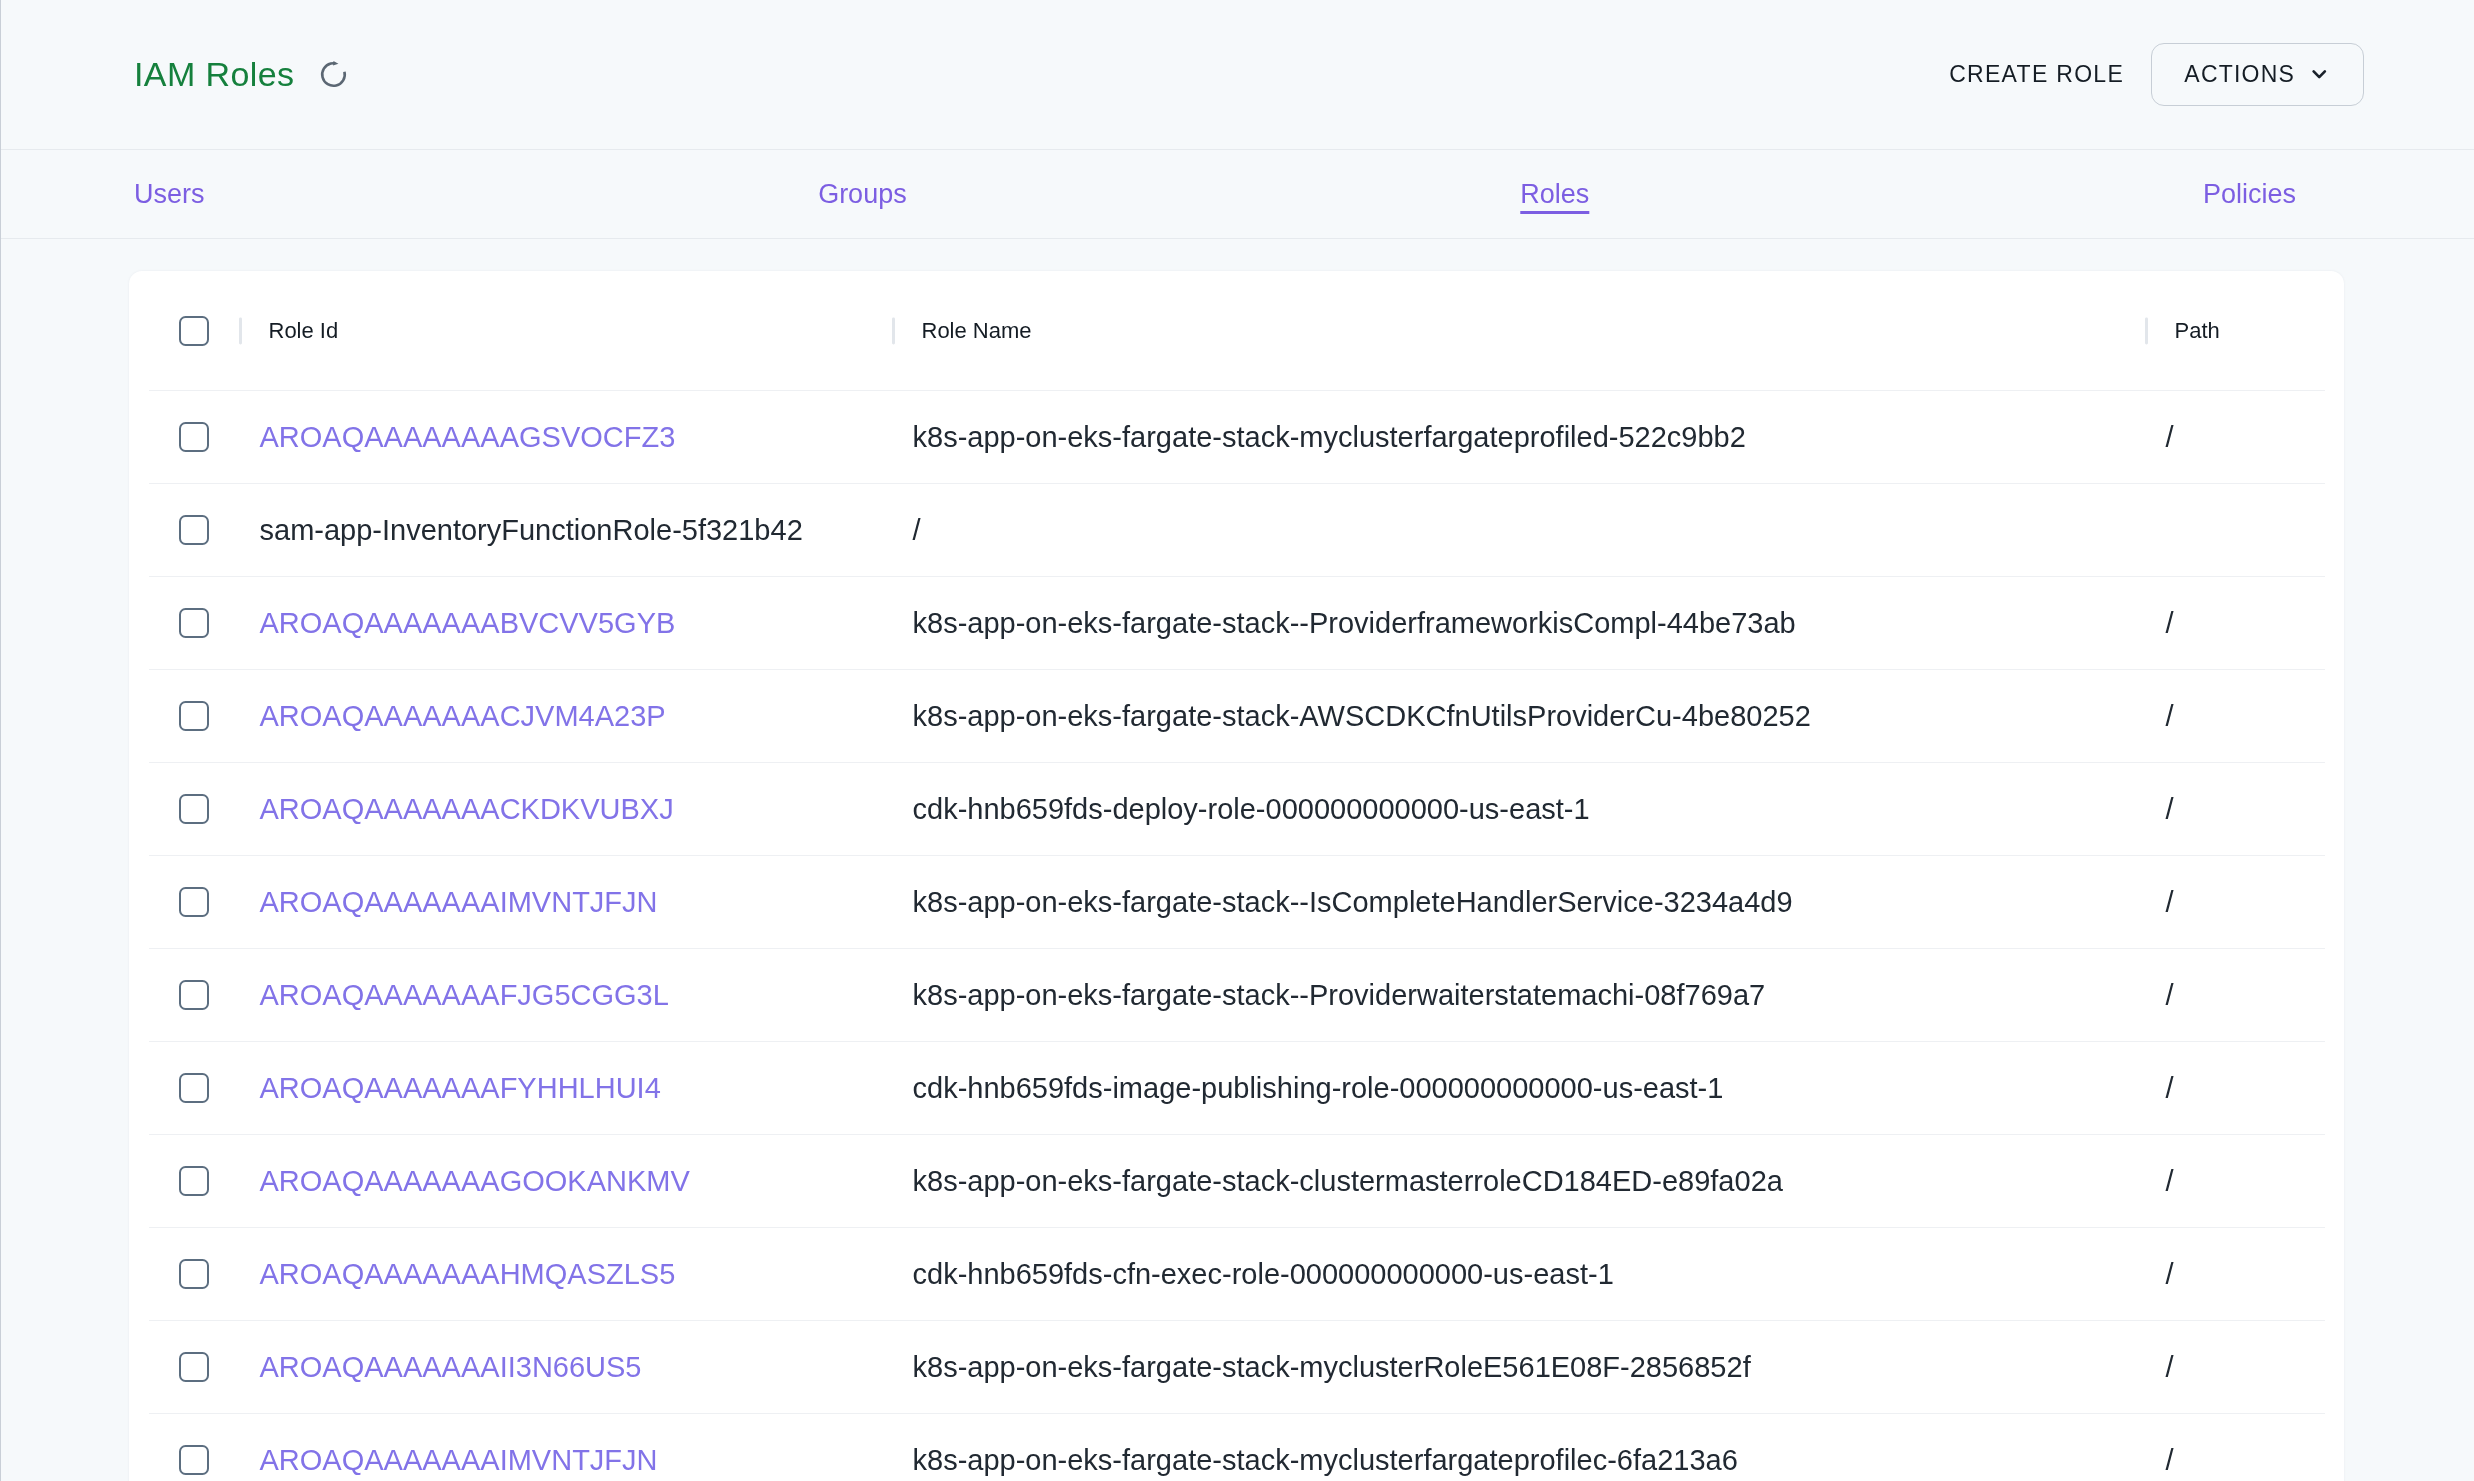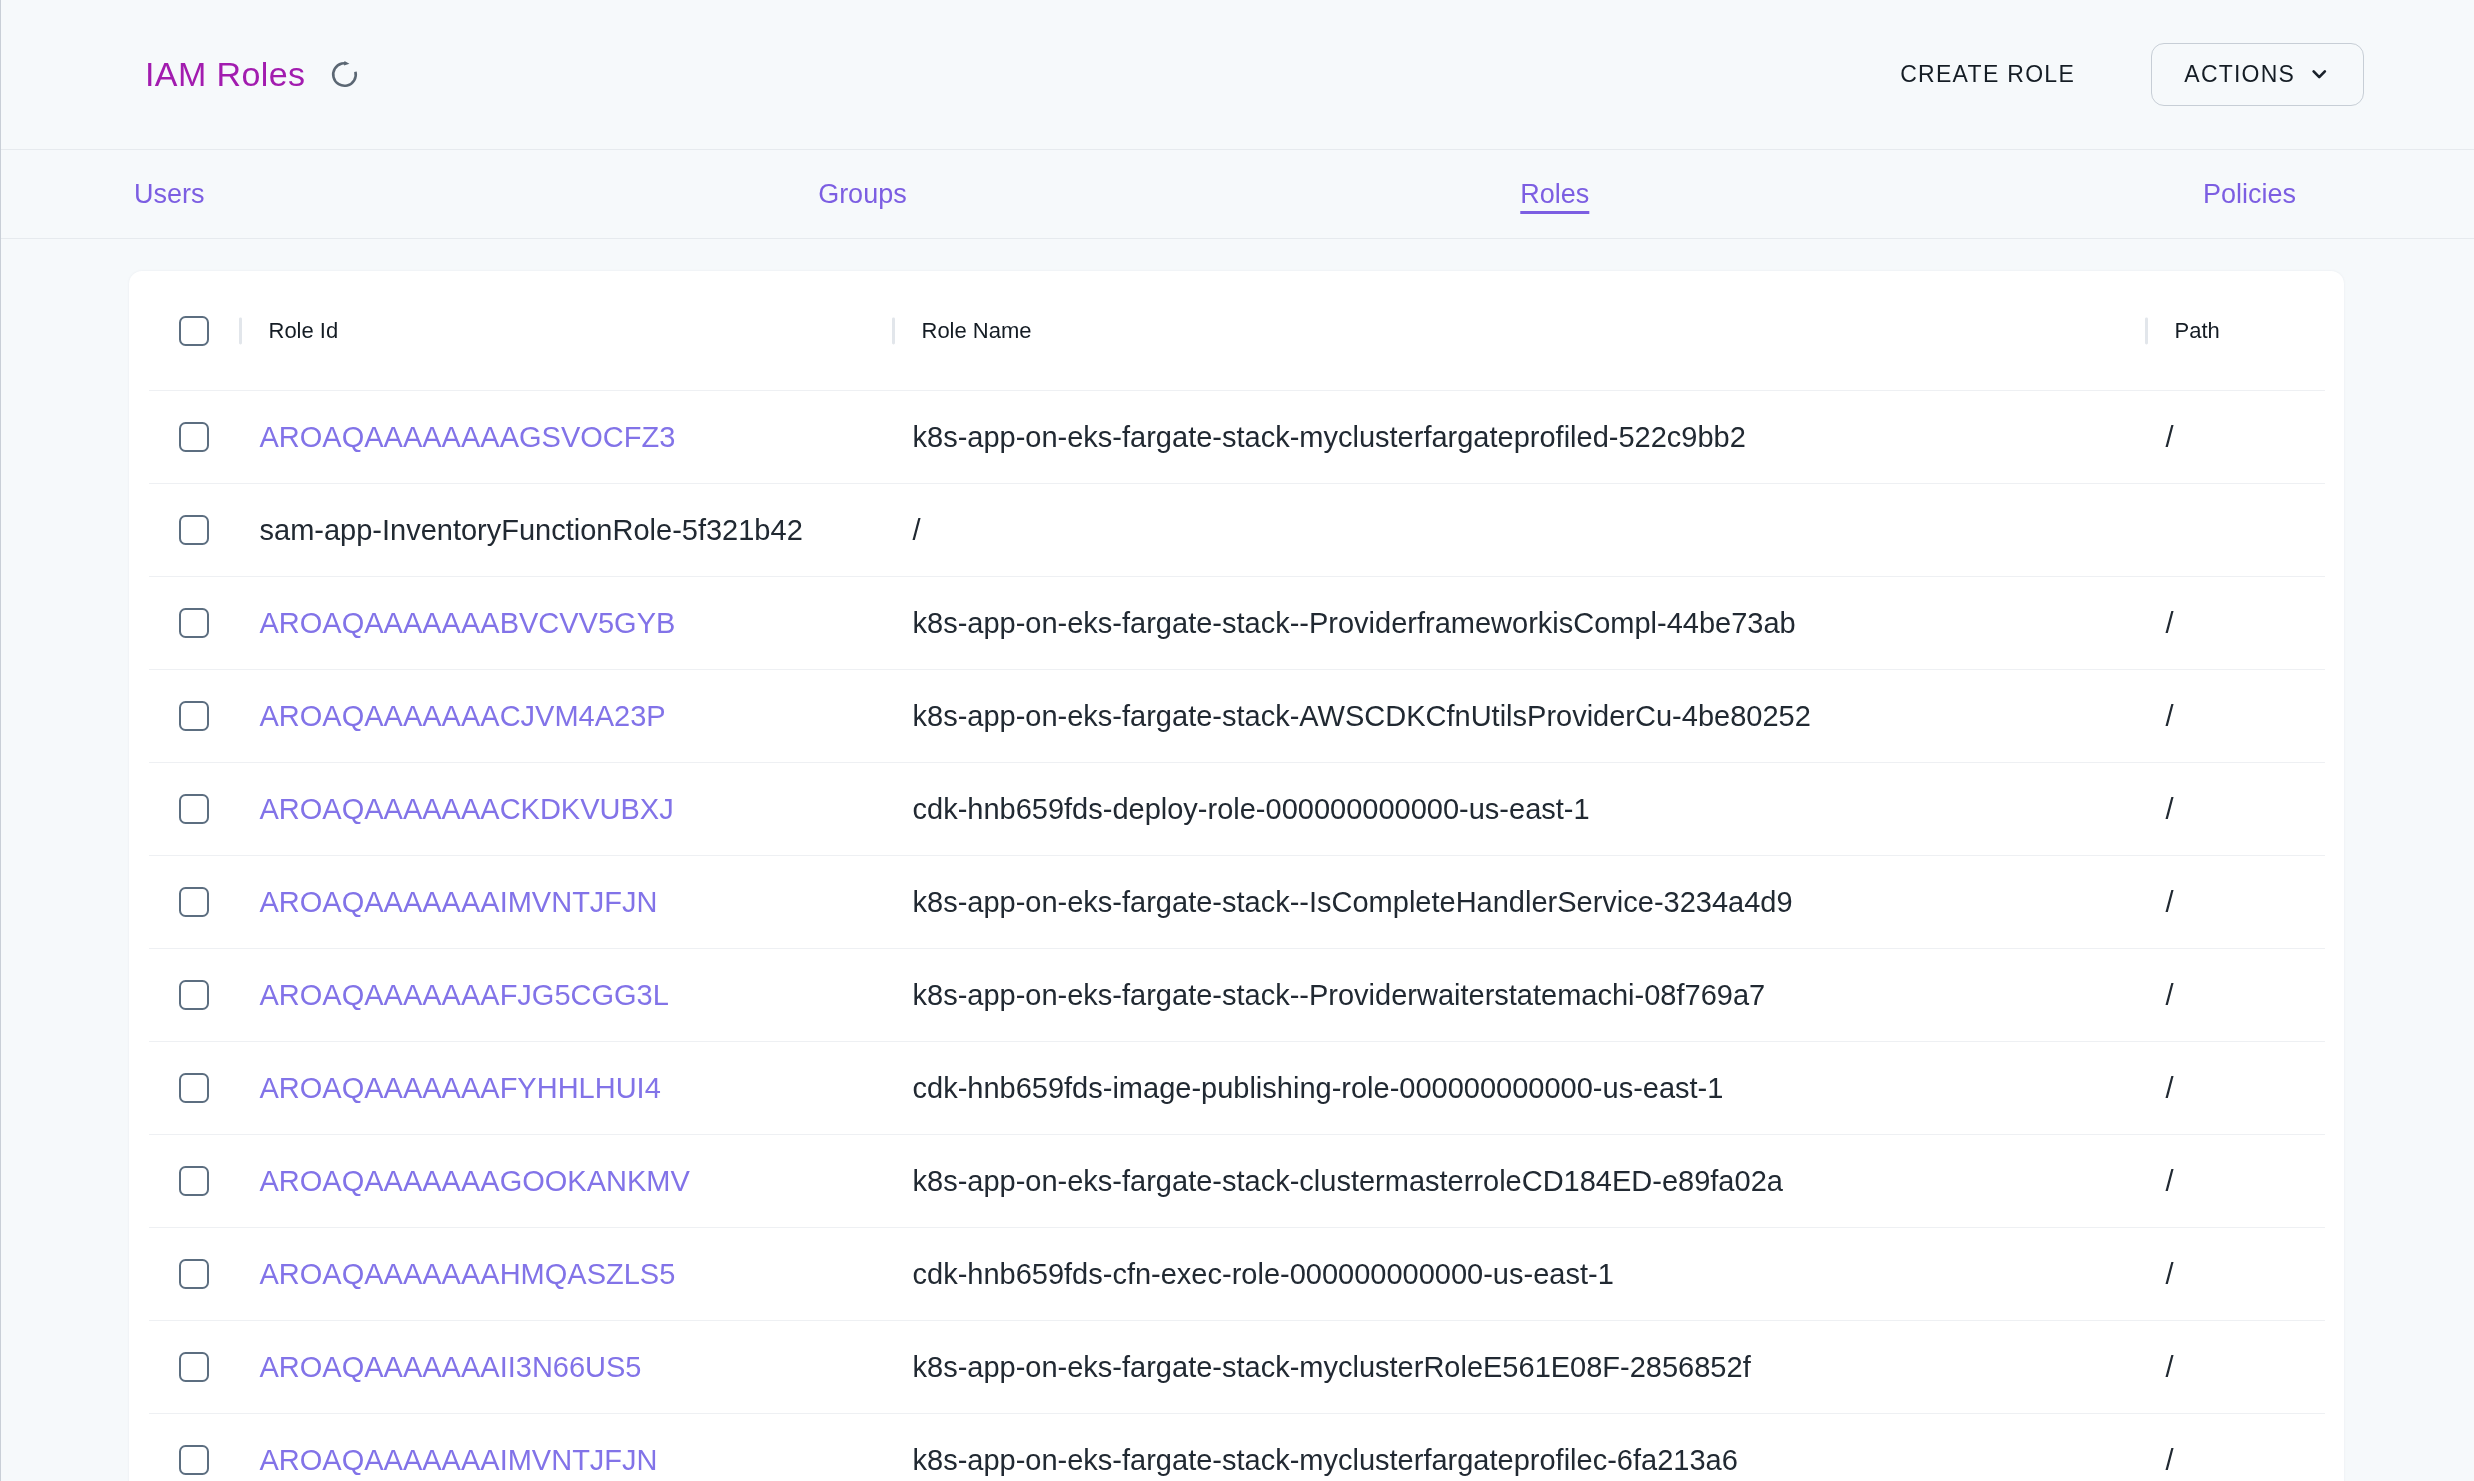--- a/index.html
+++ b/index.html
@@ -19,31 +19,30 @@
     border-bottom: 1.4px solid #e6eaee;
     display: flex;
     align-items: center;
     justify-content: space-between;
     padding: 0 111px 0 133px;
   }
   .title-wrap { display: flex; align-items: center; gap: 19px; }
   .page-title {
     font-size: 34px;
     font-weight: 500;
-    color: #a21caf;
+    color: #15803d;
     letter-spacing: 0.4px;
-    margin-left: 11px;
   }
   .refresh-btn {
     background: none; border: none; cursor: pointer;
     color: #5b6773;
     display: flex; align-items: center; justify-content: center;
     width: 40px; height: 40px;
   }
-  .actions-wrap { display: flex; align-items: center; gap: 72px; }
+  .actions-wrap { display: flex; align-items: center; gap: 23px; }
   .text-btn {
     background: none; border: none; cursor: pointer;
     font-family: inherit;
     font-size: 23px; font-weight: 500;
     letter-spacing: 1.3px;
     color: #151d25;
     padding: 10px 4.3px;
   }
   .outlined-btn {
     background: transparent;

